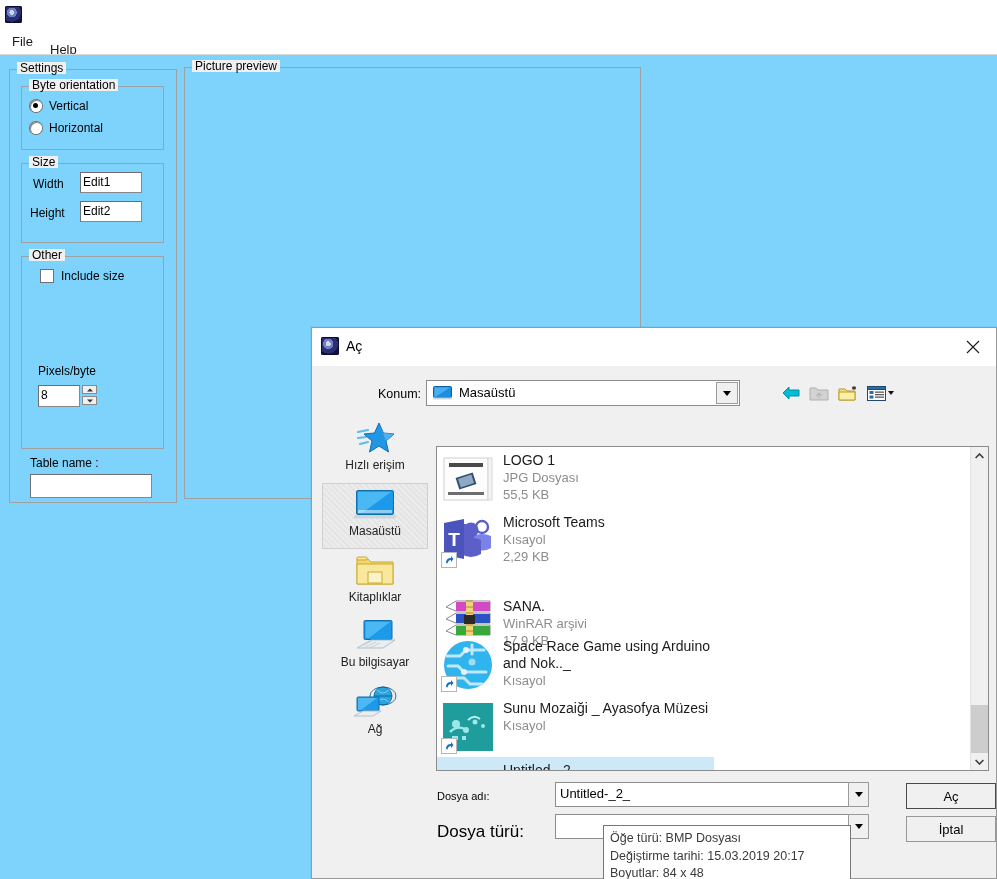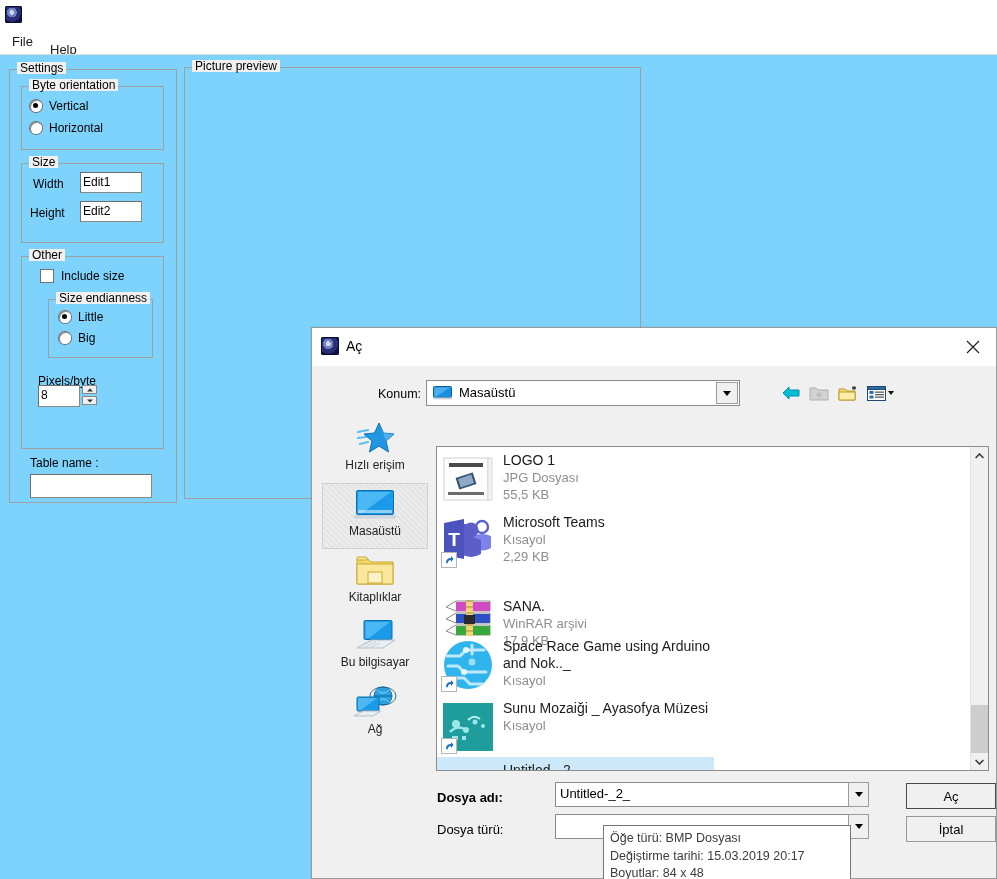--- a/index.html
+++ b/index.html
@@ -109,22 +109,22 @@
   .shortcut-badge{position:absolute;left:2px;bottom:2px;width:14px;height:14px;background:#fff;border:1px solid #b5b5b5;display:flex;align-items:center;justify-content:center;}
 
   
   #vscroll{position:absolute;right:0;top:0;width:17px;height:323px;background:#f0f0f0;border-left:1px solid #e2e2e2;}
   .sb-arrow{position:absolute;left:0;width:17px;height:17px;display:flex;align-items:center;justify-content:center;cursor:default;}
   #sb-up{top:0;}
   #sb-dn{bottom:0;}
   #sb-thumb{position:absolute;left:0;top:258px;width:17px;height:48px;background:#cdcdcd;cursor:default;}
 
   
-  #lbl-dosyaadi{position:absolute;left:125px;top:424px;font-size:13px;font-weight:bold;}
-  #lbl-dosyaturu{position:absolute;left:125px;top:456px;font-size:13px;}
+  #lbl-dosyaadi{position:absolute;left:125px;top:424px;font-size:11px;}
+  #lbl-dosyaturu{position:absolute;left:125px;top:456px;font-size:17px;}
   #in-dosyaadi{position:absolute;left:243px;top:416px;width:314px;height:25px;background:#fff;border:1px solid #8c8c8c;box-sizing:border-box;font-size:13px;padding:3px 4px;color:#000;}
   #in-dosyaturu{position:absolute;left:243px;top:448px;width:314px;height:25px;background:#fff;border:1px solid #8c8c8c;box-sizing:border-box;}
   .combo-arrow{position:absolute;width:21px;height:25px;background:#f0f0f0;border:1px solid #9b9b9b;box-sizing:border-box;display:flex;align-items:center;justify-content:center;}
   #ar-dosyaadi{left:536px;top:416px;}
   #ar-dosyaturu{left:536px;top:448px;}
   .combo-arrow i{width:0;height:0;border-left:4px solid transparent;border-right:4px solid transparent;border-top:5px solid #000;display:block;}
 
   .dlg-btn{position:absolute;left:594px;width:90px;height:26px;background:#f0f0f0;border:1px solid #989898;box-sizing:border-box;
     display:flex;align-items:center;justify-content:center;font-size:13px;color:#000;cursor:default;}
   #btn-open{top:417px;border:1px solid #4a4a4a;}
@@ -174,33 +174,22 @@
       </div>
 
       <div class="groupbox" id="gb-other">
         <div class="gb-title">Other</div>
 
         <div class="check-row" style="left:18px;top:11px;">
           <span class="checkbox"></span>
           <span class="check-label">Include size</span>
         </div>
 
-        <div class="groupbox" id="gb-endian">
-          <div class="gb-title">Size endianness</div>
-          <div class="radio-row" style="left:10px;top:9px;">
-            <span class="radio on"></span>
-            <span class="radio-label">Little</span>
-          </div>
-          <div class="radio-row" style="left:10px;top:30px;">
-            <span class="radio"></span>
-            <span class="radio-label">Big</span>
-          </div>
-        </div>
-
-        <div class="field-label" style="left:16px;top:117px;">Pixels/byte</div>
+
+        <div class="field-label" style="left:16px;top:107px;">Pixels/byte</div>
         <div class="textbox" style="left:16px;top:128px;width:42px;height:22px;">8</div>
         <div class="spin-wrap" style="left:60px;top:128px;">
           <div class="spin-btn spin-up" style="left:0;top:0;">
               <i class="tri"></i>
             </div>
           <div class="spin-btn spin-dn" style="left:0;top:11px;">
               <i class="tri"></i>
             </div>
         </div>
       </div>

